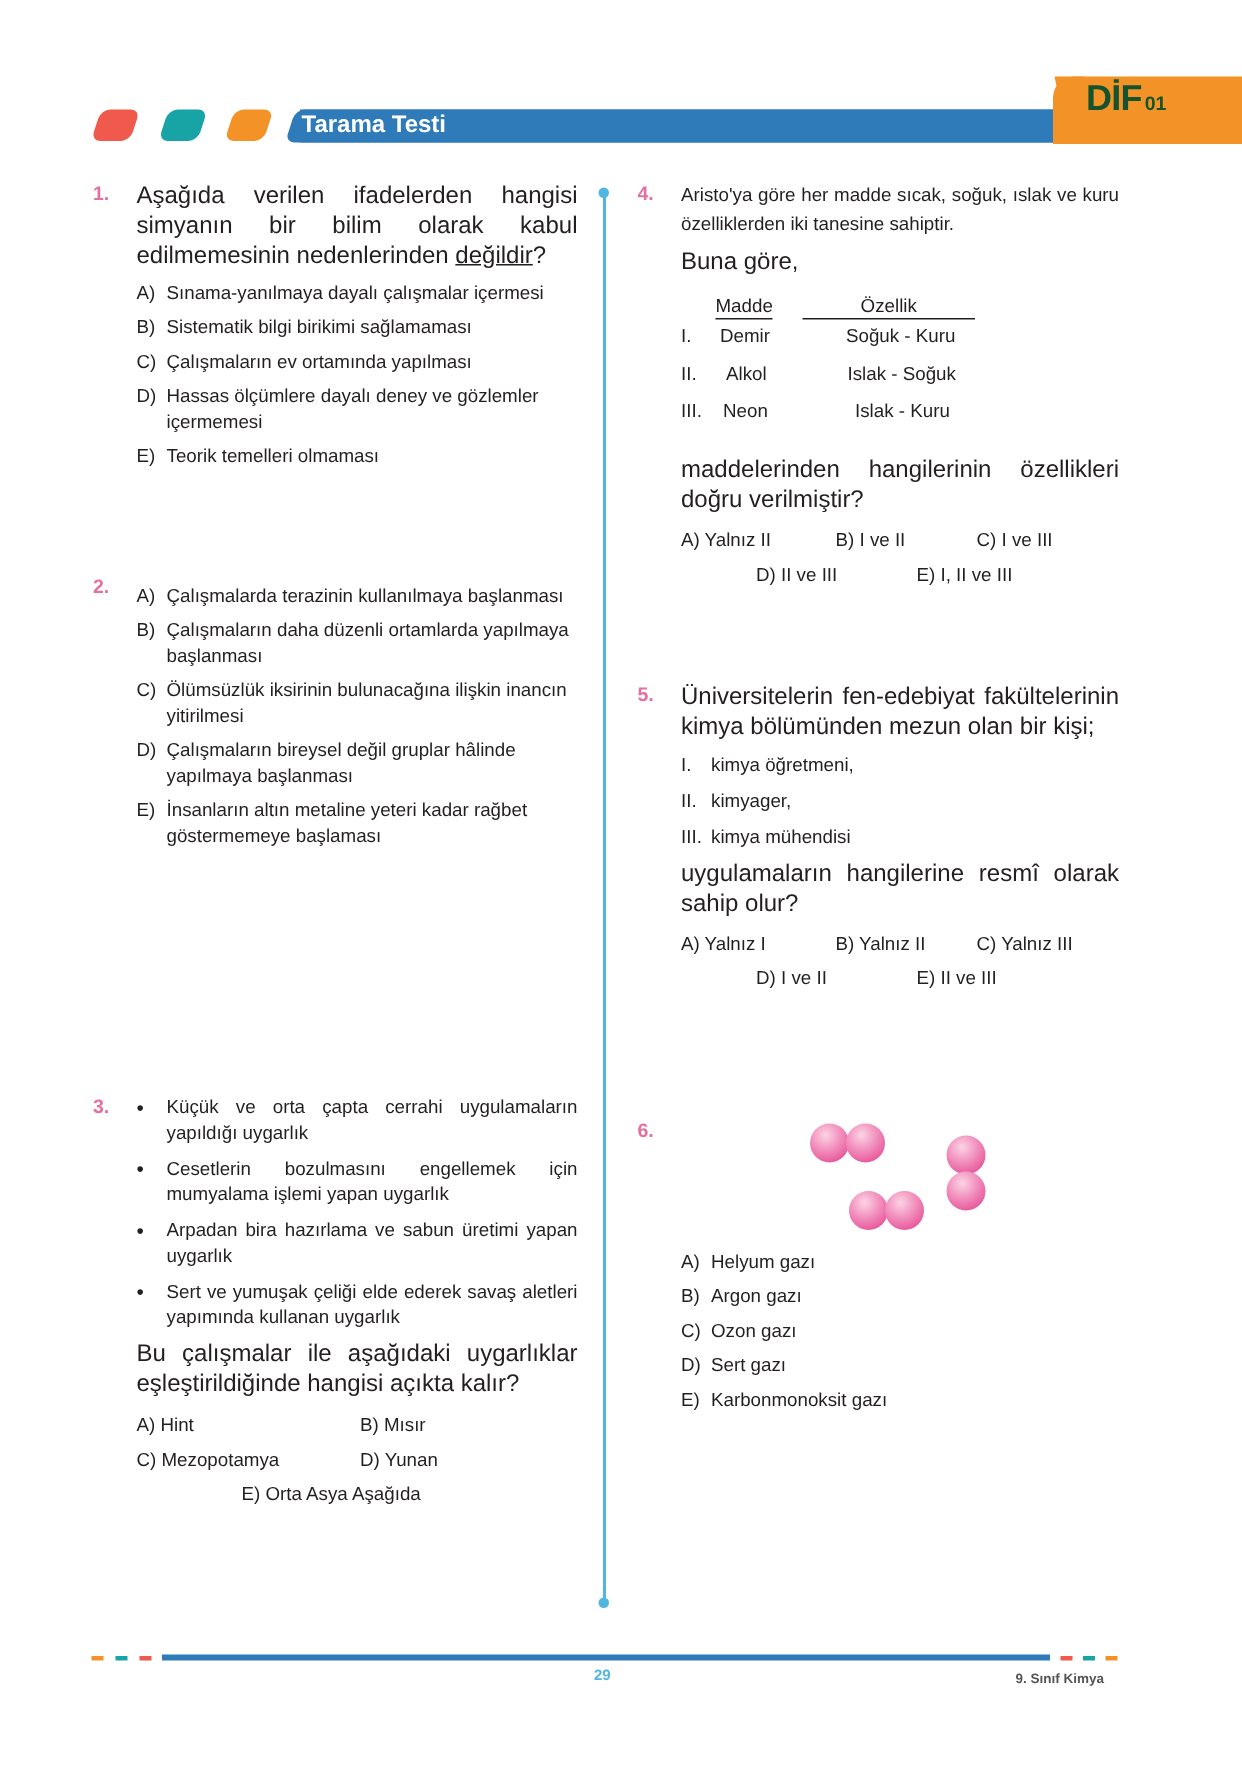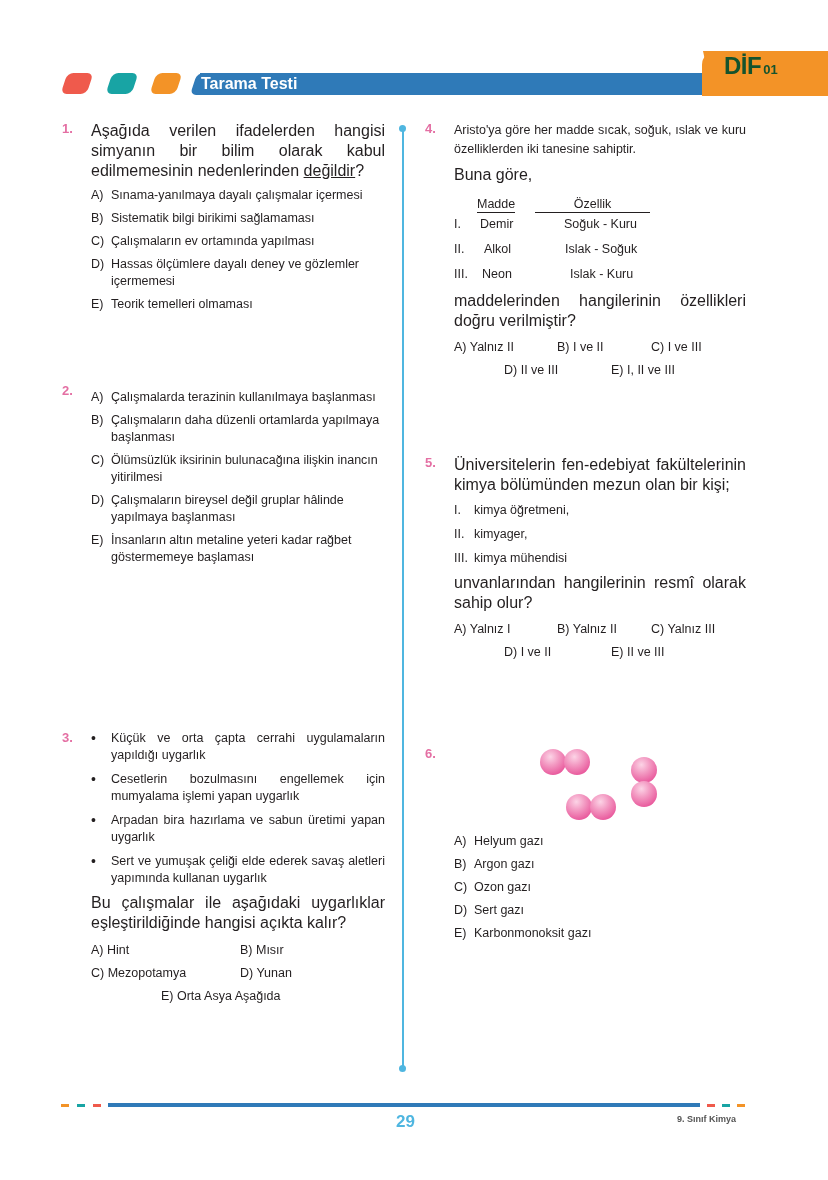--- a/index.html
+++ b/index.html
@@ -42,21 +42,21 @@
   .tbl span { position: absolute; white-space: nowrap; }
   .tbl .hd { border-bottom: 1px solid #231f20; padding-bottom: 1px; }
 
   
   .atom { position: absolute; width: 26px; height: 26px; border-radius: 50%;
           background: radial-gradient(circle at 40% 30%, #fcd4e6 0%, #f39bc3 35%, #e8559a 80%, #d93d86 100%); }
 
   
   .ft-dash { position: absolute; top: 1104px; width: 8px; height: 3px; }
   .ft-line { position: absolute; left: 108px; top: 1103px; width: 592px; height: 4px; background: #2f7ab8; }
-  .pageno { position: absolute; left: 396px; top: 1112px; color: #4fb6e0; font-size: 17px; font-weight: bold; }
+  .pageno { position: absolute; left: 396px; top: 1112px; color: #4fb6e0; font-size: 10px; font-weight: bold; }
   .course { position: absolute; left: 677px; top: 1114px; color: #555; font-size: 9px; font-weight: bold; }
 </style>
 </head>
 <body>
 
 <div>
   <div class="hdr-tab" style="left:64px;background:#ef5a4c;"></div>
   <div class="hdr-tab" style="left:109px;background:#18a4a4;"></div>
   <div class="hdr-tab" style="left:153px;background:#f39327;"></div>
   <div class="hdr-bar"></div>
@@ -169,21 +169,21 @@
       <span style="left:0;top:24px;">I.</span>
       <span style="left:26px;top:24px;">Demir</span>
       <span style="left:110px;top:24px;">Soğuk - Kuru</span>
       <span style="left:0;top:49px;">II.</span>
       <span style="left:30px;top:49px;">Alkol</span>
       <span style="left:111px;top:49px;">Islak - Soğuk</span>
       <span style="left:0;top:74px;">III.</span>
       <span style="left:28px;top:74px;">Neon</span>
       <span style="left:116px;top:74px;">Islak - Kuru</span>
     </div>
-    <div class="stem" style="margin-top:16px;">maddelerinden hangilerinin özellikleri doğru verilmiştir?</div>
+    <div class="stem" style="margin-top:29px;">maddelerinden hangilerinin özellikleri doğru verilmiştir?</div>
     <div class="grid-opts" style="height:48px;margin-top:4px;">
       <span style="left:0;top:4px;">A) Yalnız II</span>
       <span style="left:103px;top:4px;">B) I ve II</span>
       <span style="left:197px;top:4px;">C) I ve III</span>
       <span style="left:50px;top:27px;">D) II ve III</span>
       <span style="left:157px;top:27px;">E) I, II ve III</span>
     </div>
   </div>
 </div>
 
@@ -196,21 +196,21 @@
         <span>kimya öğretmeni,</span>
       </div>
     <div class="roman">
         <span class="r">II.</span>
         <span>kimyager,</span>
       </div>
     <div class="roman">
         <span class="r">III.</span>
         <span>kimya mühendisi</span>
       </div>
-    <div class="stem" style="margin-top:6px;">unvanlarından hangilerinin resmî olarak sahip olur?</div>
+    <div class="stem" style="margin-top:6px;">uygulamaların hangilerine resmî olarak sahip olur?</div>
     <div class="grid-opts" style="height:48px;margin-top:4px;">
       <span style="left:0;top:4px;">A) Yalnız I</span>
       <span style="left:103px;top:4px;">B) Yalnız II</span>
       <span style="left:197px;top:4px;">C) Yalnız III</span>
       <span style="left:50px;top:27px;">D) I ve II</span>
       <span style="left:157px;top:27px;">E) II ve III</span>
     </div>
   </div>
 </div>
 

